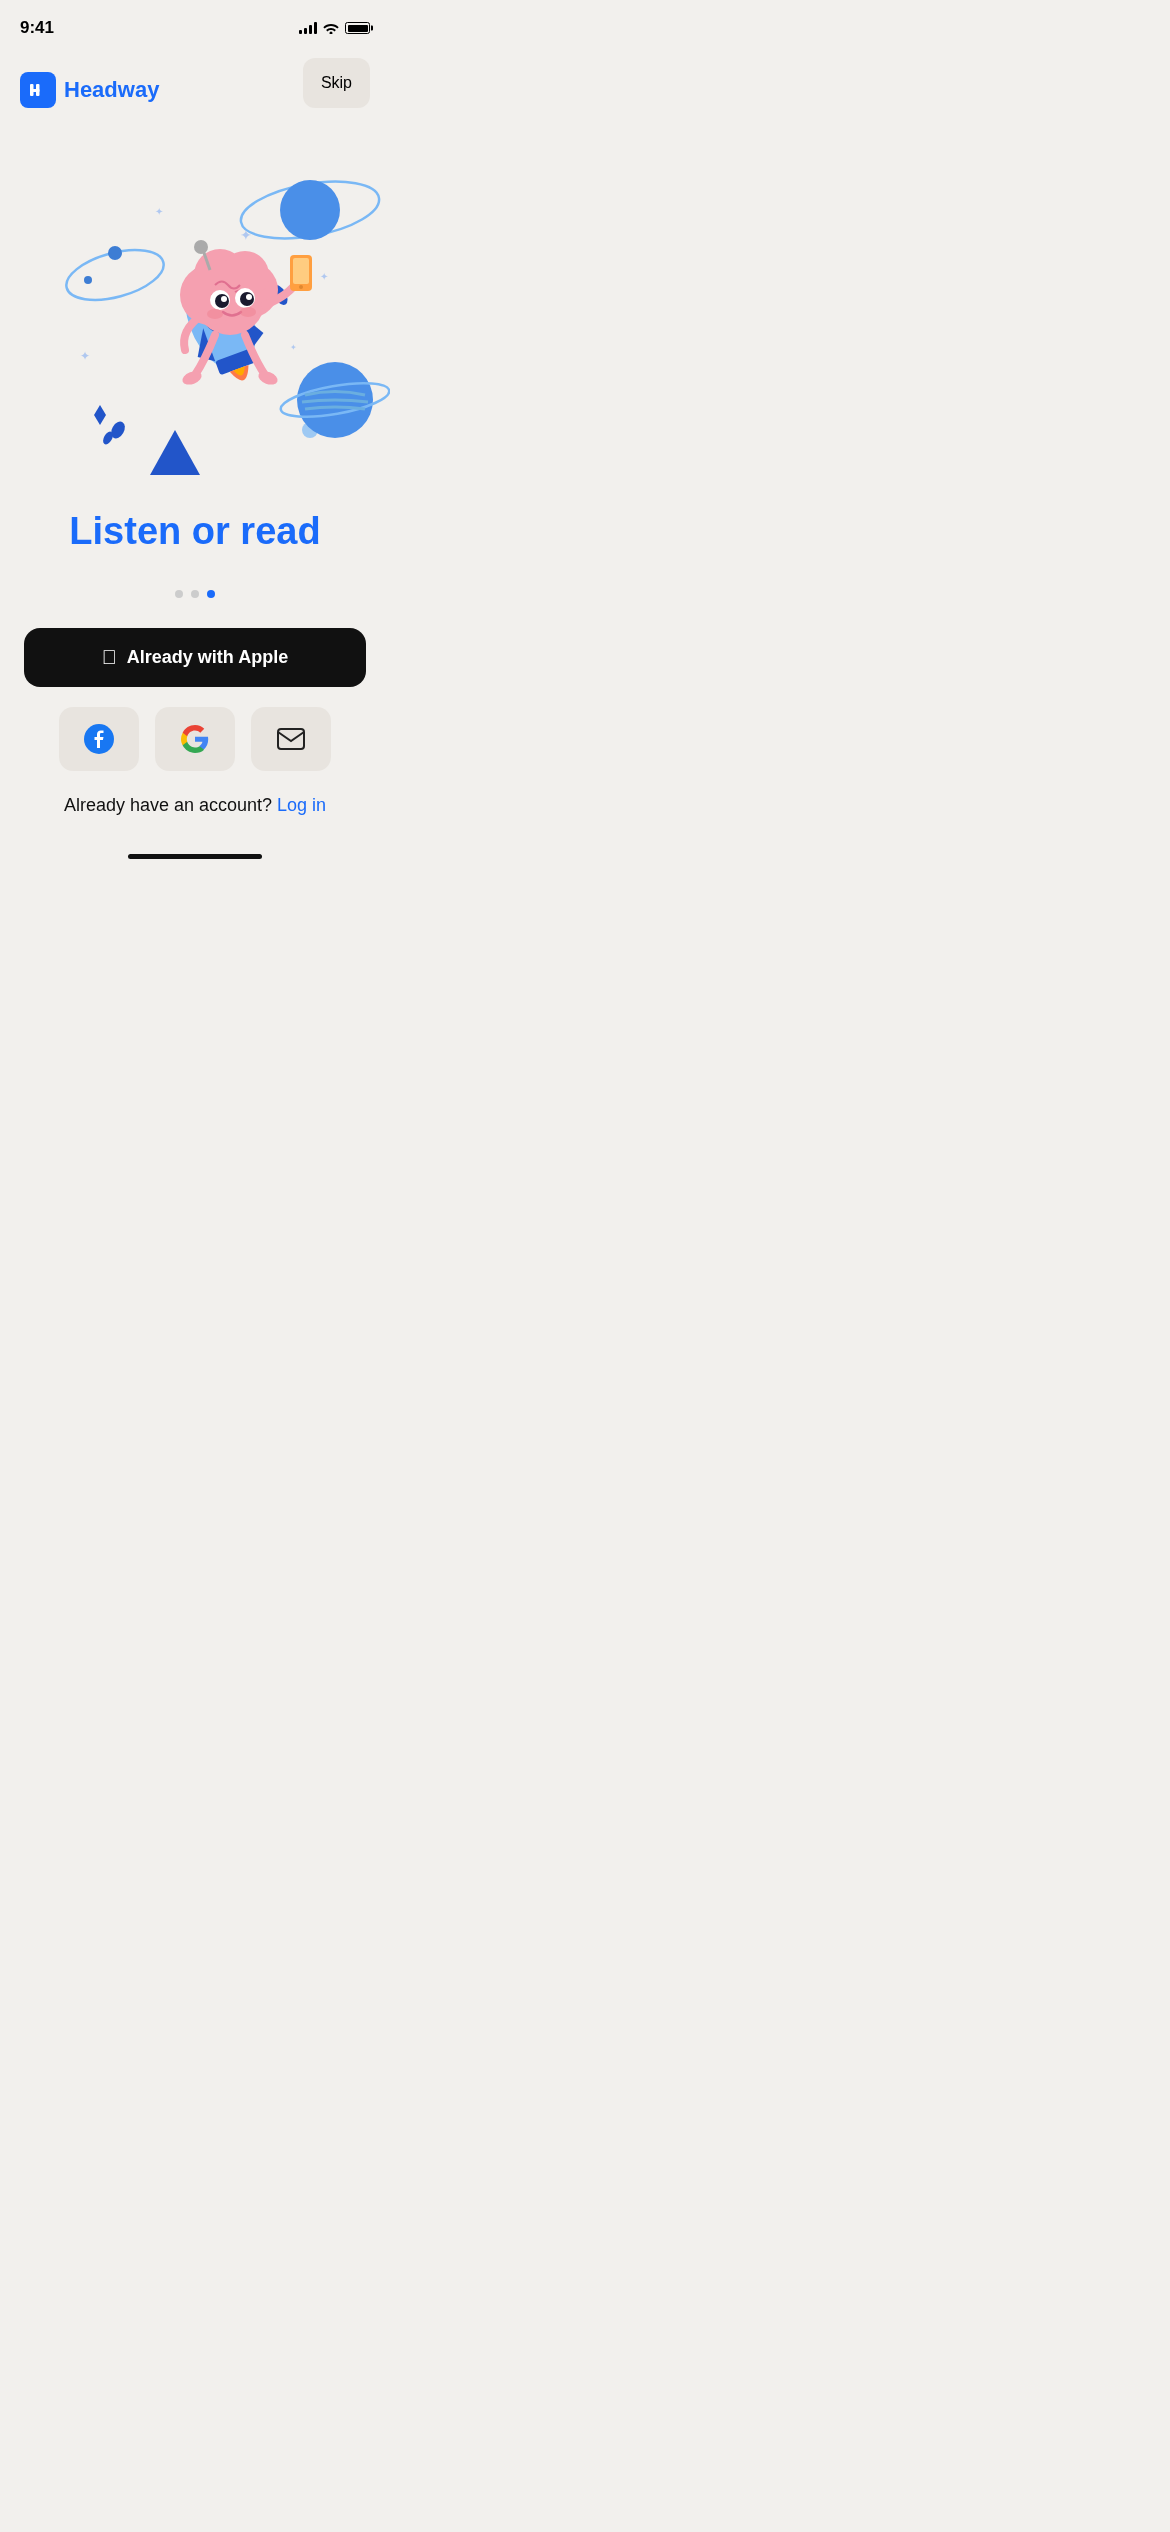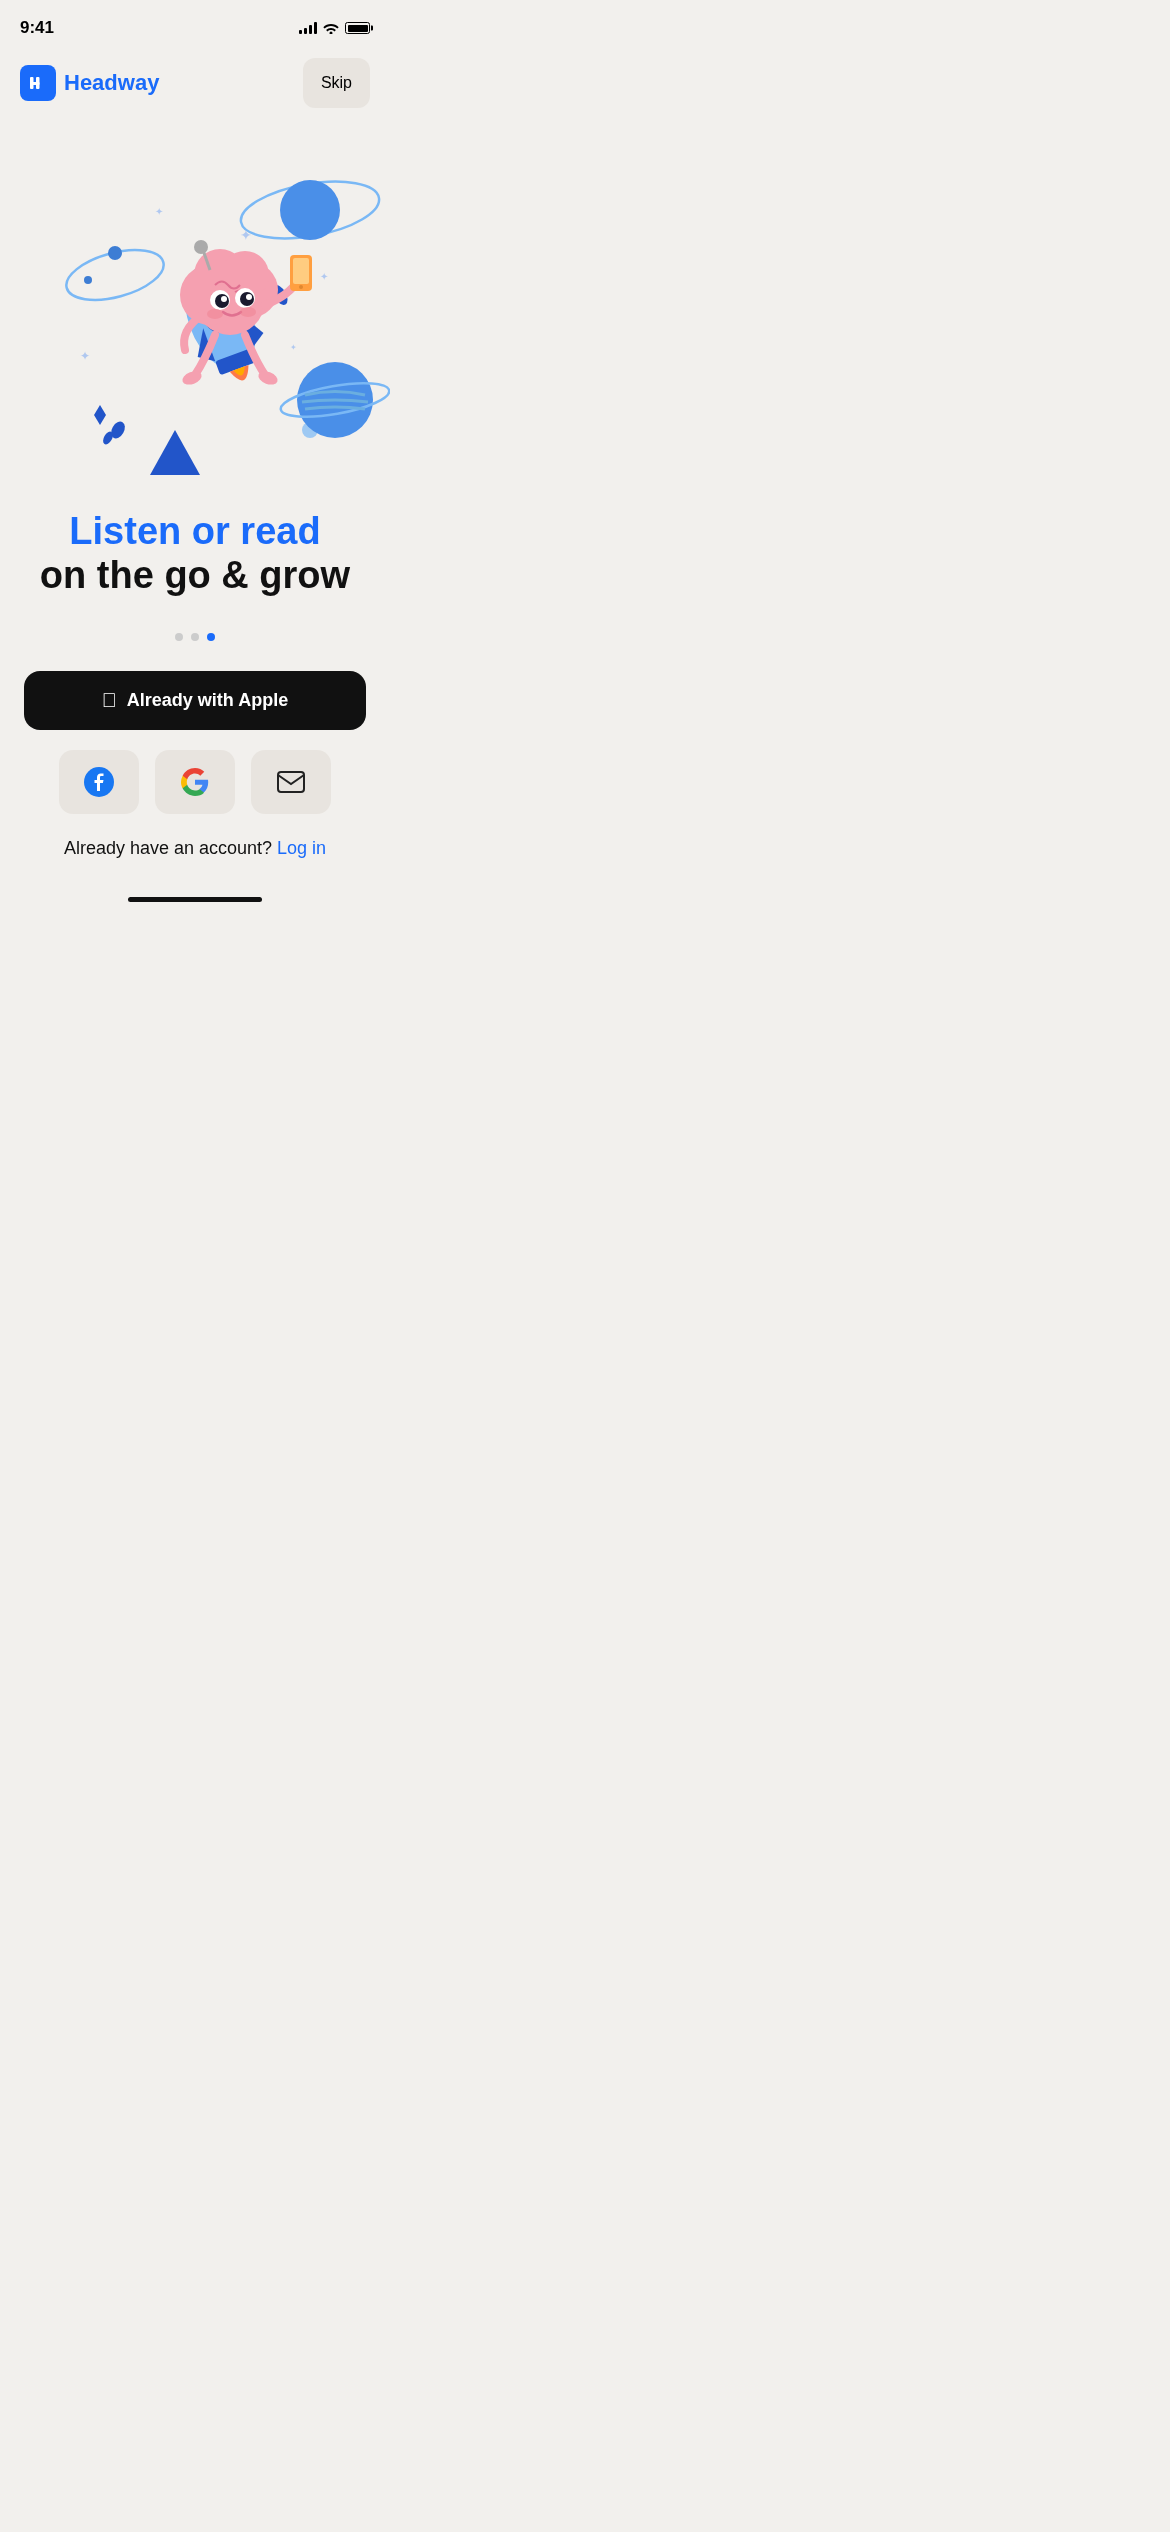--- a/index.html
+++ b/index.html
@@ -76,21 +76,21 @@
       background: #000;
       height: 100%;
       width: 100%;
       border-radius: 1px;
     }
 
     
     .header {
       display: flex;
       justify-content: space-between;
-      align-items: center;
+      align-items: flex-end;
       padding: 8px 20px 12px;
     }
 
     .logo-container {
       display: flex;
       align-items: center;
       gap: 8px;
     }
 
     .logo-icon {
@@ -390,21 +390,20 @@
       <ellipse cx="118" cy="158" rx="10" ry="6" fill="#f5a0b0" transform="rotate(20 118 158)"></ellipse>
 
       <line x1="60" y1="50" x2="53" y2="30" stroke="#aaa" stroke-width="3"></line>
       <circle cx="51" cy="27" r="7" fill="#aaa"></circle>
     </g>
   </svg>
 </div>
 
 <div class="text-section">
   <div class="headline-blue">Listen or read</div>
-  <div class="headline-black">on the go &amp; grow</div>
 </div>
 
 <div class="dots">
   <div class="dot"></div>
   <div class="dot"></div>
   <div class="dot active"></div>
 </div>
 
 <div class="bottom-section">
 

